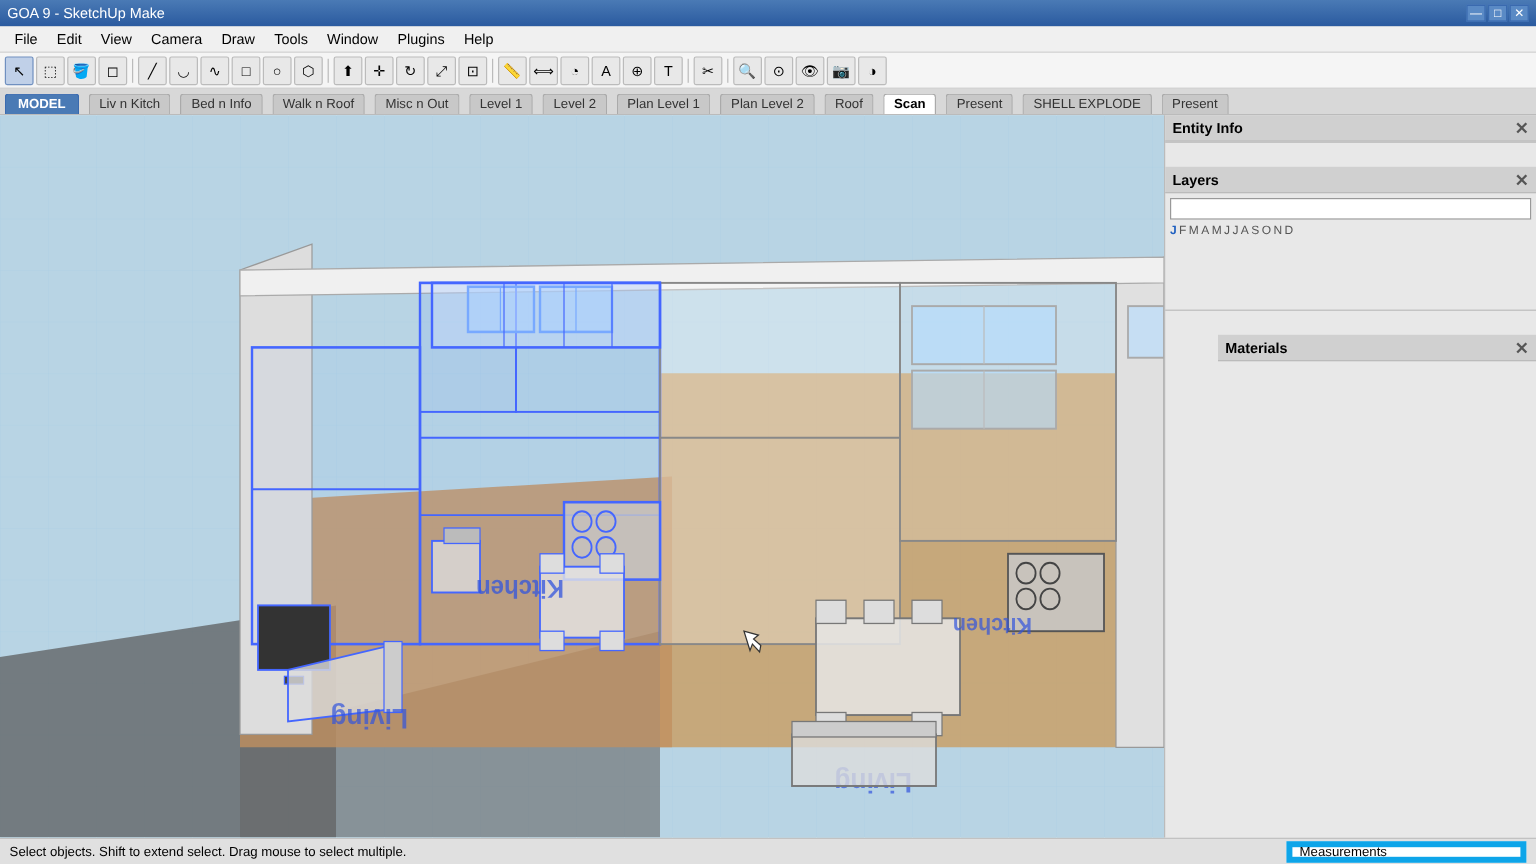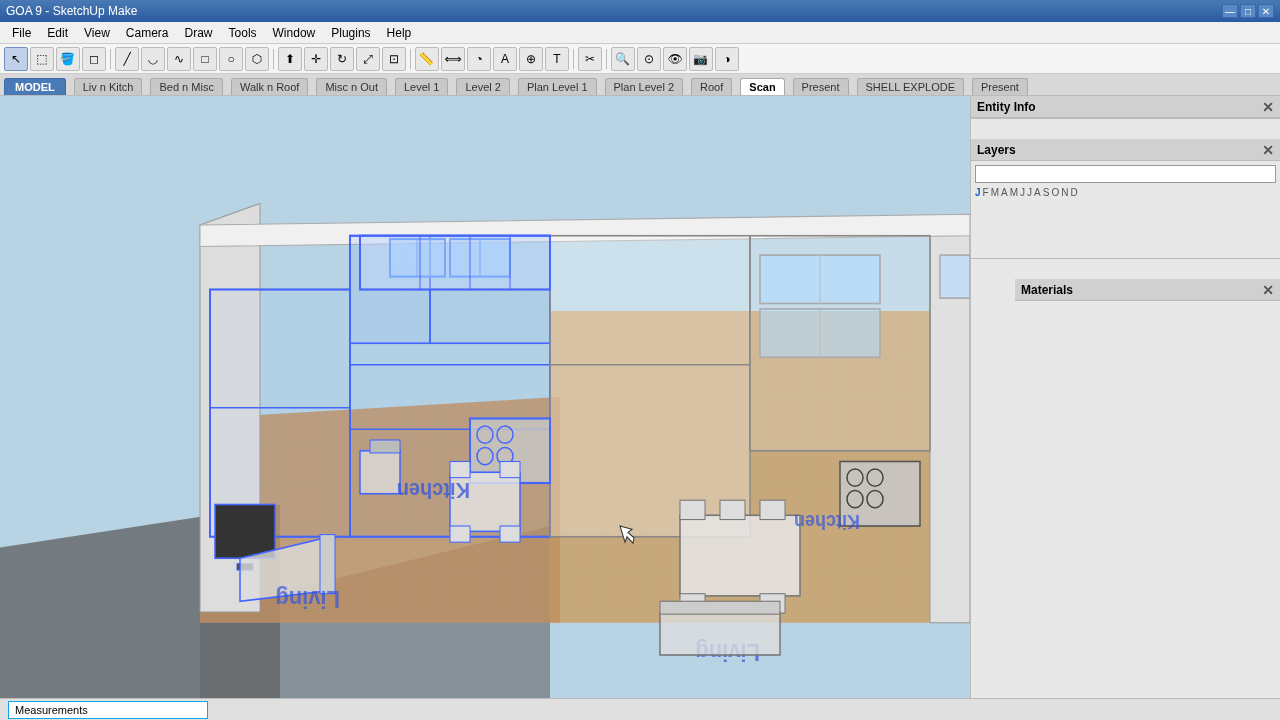--- a/index.html
+++ b/index.html
@@ -175,21 +175,21 @@
       display: flex;
       align-items: center;
       justify-content: space-between;
       padding: 0 8px;
       font-size: 11px;
     }
     #measurements-box {
       width: 200px;
       height: 18px;
       background: white;
-      border: 1px solid #0ea5e9;
+      border: 5px solid #0ea5e9;
       display: flex;
       align-items: center;
       padding: 0 6px;
       font-size: 11px;
     }
 
     
     #building-svg {
       position: absolute;
       top: 0; left: 0;
@@ -251,21 +251,21 @@
   <div class="tool-btn" title="Zoom Extents">🔍</div>
   <div class="tool-btn" title="Orbit">⊙</div>
   <div class="tool-btn" title="Walk Through">👁</div>
   <div class="tool-btn" title="Position Camera">📷</div>
   <div class="tool-btn" title="Shadows">◑</div>
 </div>
 
 <div id="tabsbar">
   <div class="tab-model">MODEL</div>
   <div class="tab-btn">Liv n Kitch</div>
-  <div class="tab-btn">Bed n Misc</div>
+  <div class="tab-btn">Bed n Info</div>
   <div class="tab-btn">Walk n Roof</div>
   <div class="tab-btn">Misc n Out</div>
   <div class="tab-btn">Level 1</div>
   <div class="tab-btn">Level 2</div>
   <div class="tab-btn">Plan Level 1</div>
   <div class="tab-btn">Plan Level 2</div>
   <div class="tab-btn">Roof</div>
   <div class="tab-btn active">Scan</div>
   <div class="tab-btn">Present</div>
   <div class="tab-btn">SHELL EXPLODE</div>
@@ -418,16 +418,17 @@
       <div class="panel-header">
         <span>Materials</span>
         <span class="panel-close">✕</span>
       </div>
     </div>
 
   </div>
 </div>
 
 <div id="statusbar">
+  <span>Select objects. Shift to extend select. Drag mouse to select multiple.</span>
   <div id="measurements-box">
     <span>Measurements</span>
   </div>
 </div>
 
 </body></html>

